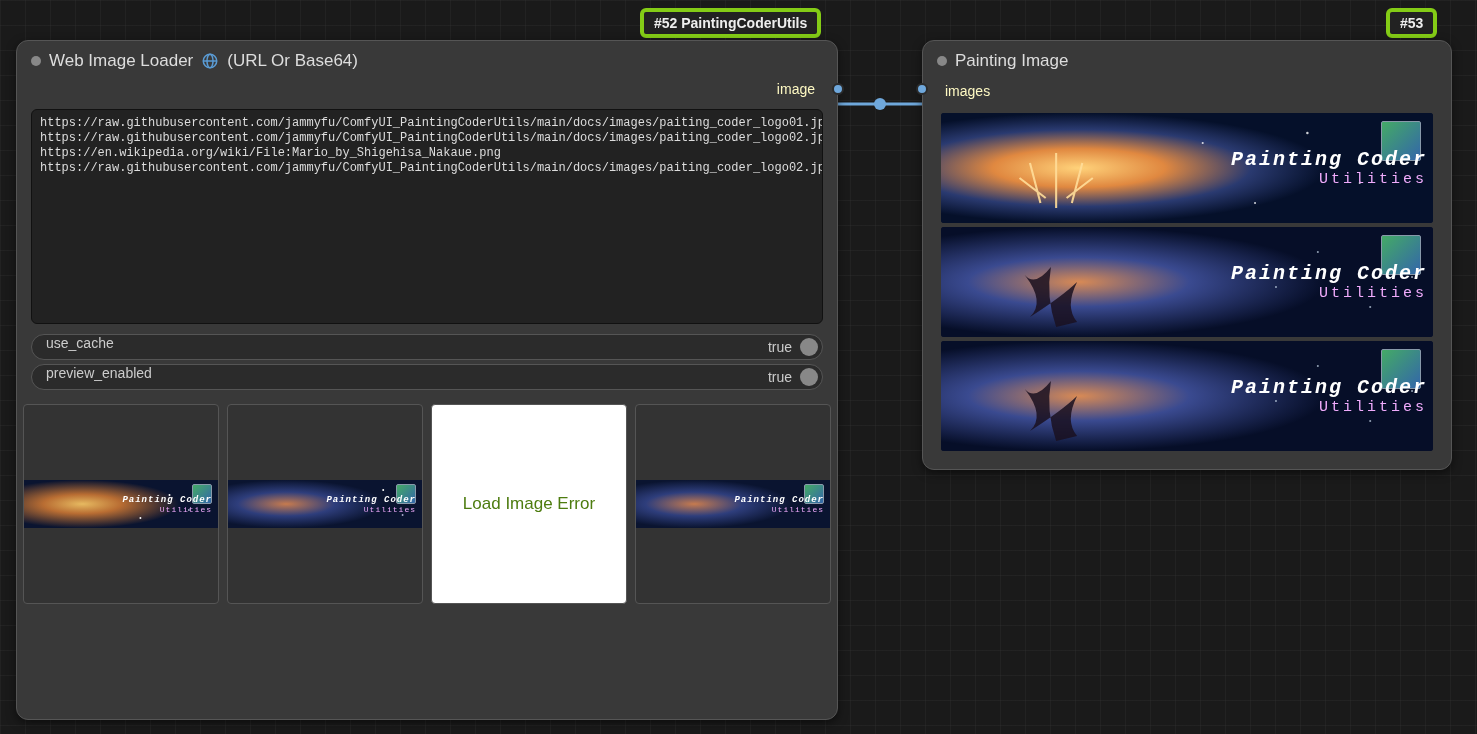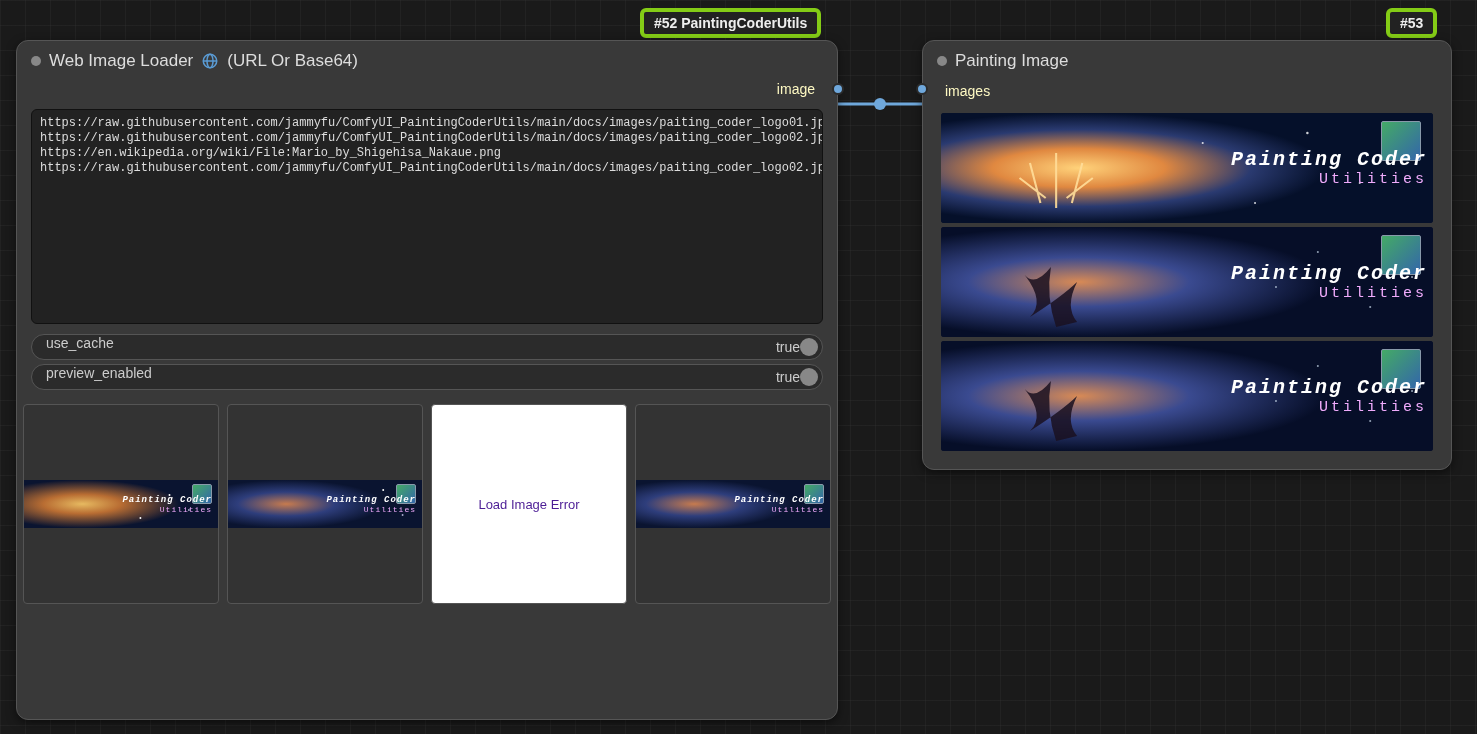--- a/index.html
+++ b/index.html
@@ -88,21 +88,21 @@
     border: 1px solid #555;
     border-radius: 14px;
     height: 26px;
     display: flex;
     justify-content: space-between;
     padding: 0 4px 0 14px;
     font-size: 14px;
     color: #ccc;
   }
   .param-row .value-side {
-    display: flex; align-items: center; 
+    display: flex; align-items: center; gap: 8px;
   }
   .toggle {
     width: 18px; height: 18px; border-radius: 50%;
     background: #888;
   }
 
   .thumbs {
     display: flex; gap: 8px;
     padding: 10px 6px 10px 6px;
   }
@@ -113,22 +113,22 @@
     border: 1px solid #555;
     border-radius: 4px;
     display: flex;
     align-items: center;
     justify-content: center;
     position: relative;
     overflow: hidden;
   }
   .thumb.error {
     background: #fff;
-    color: #4c1d95;
-    font-size: 13px;
+    color: #4d7c0f;
+    font-size: 17px;
   }
   .banner {
     width: 100%;
     height: 48px;
     position: relative;
     overflow: hidden;
   }
   .banner-big {
     width: 100%;
     height: 110px;

